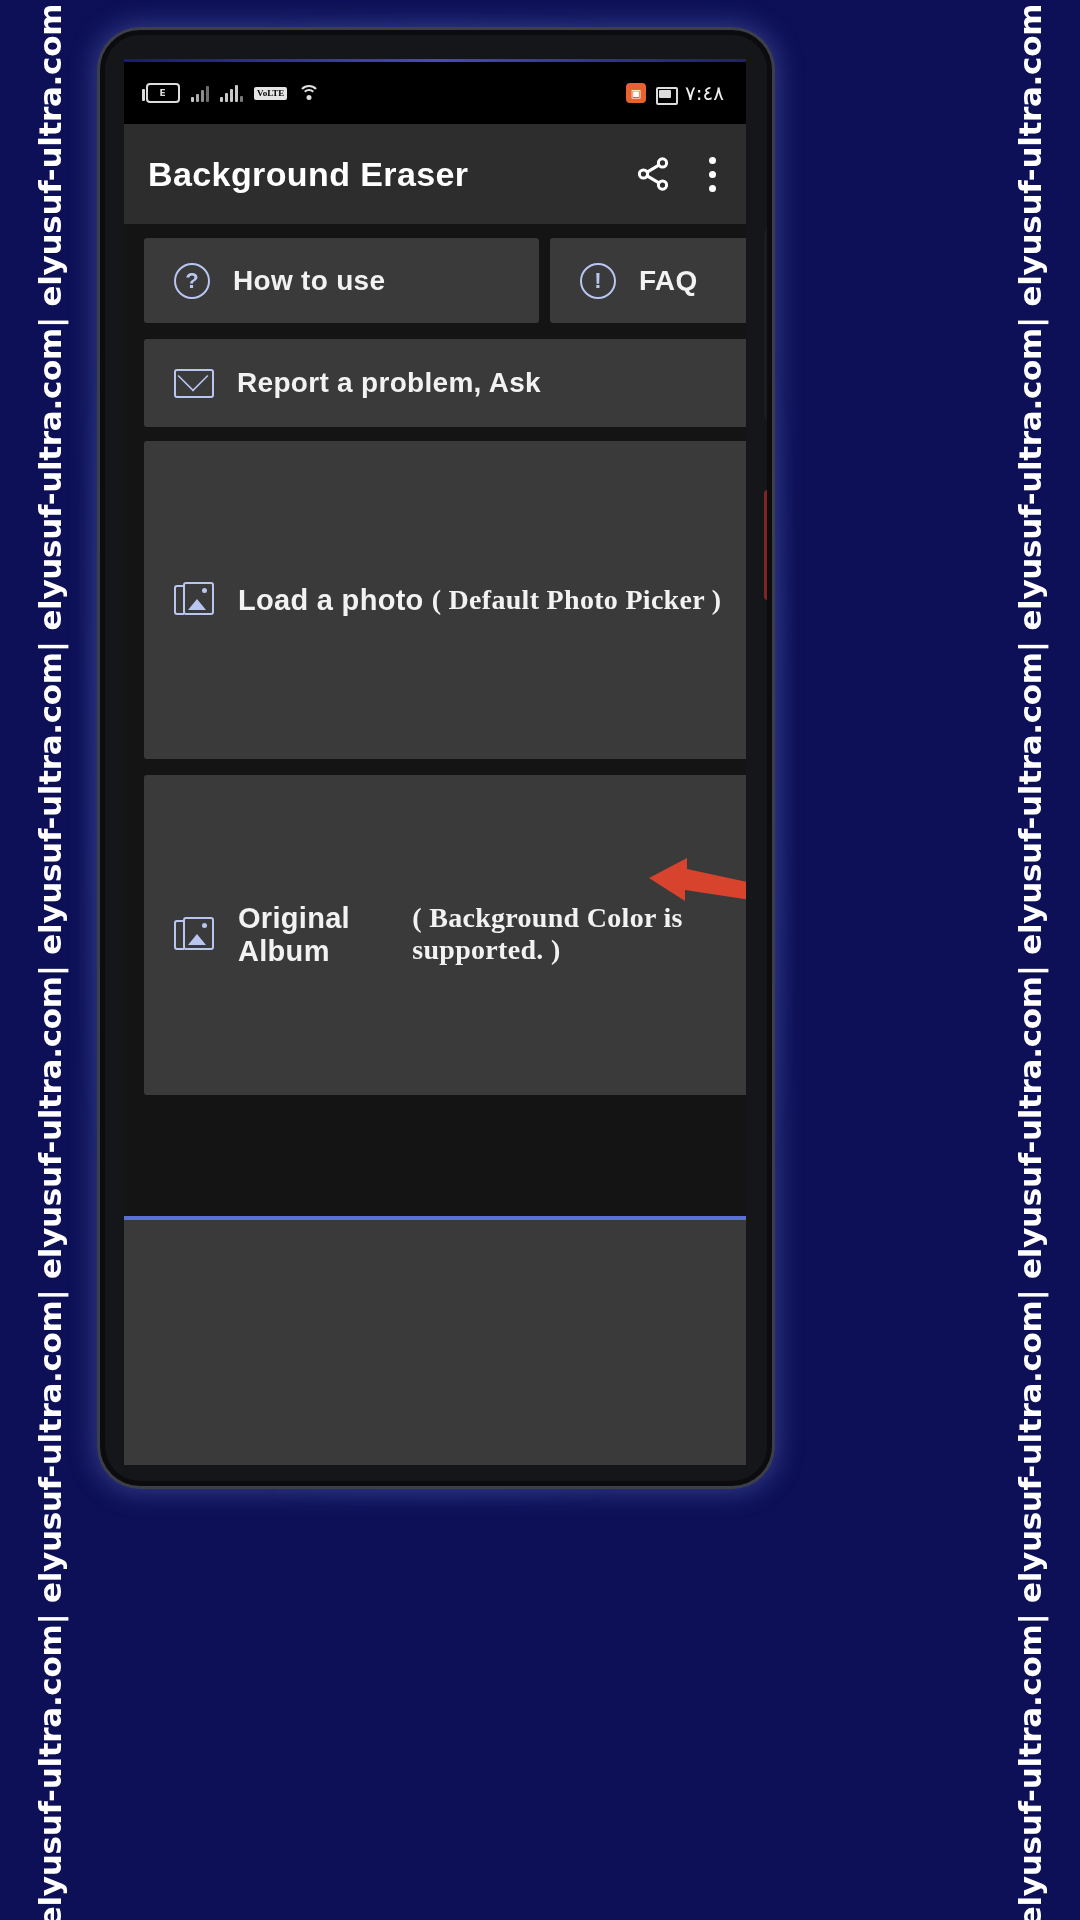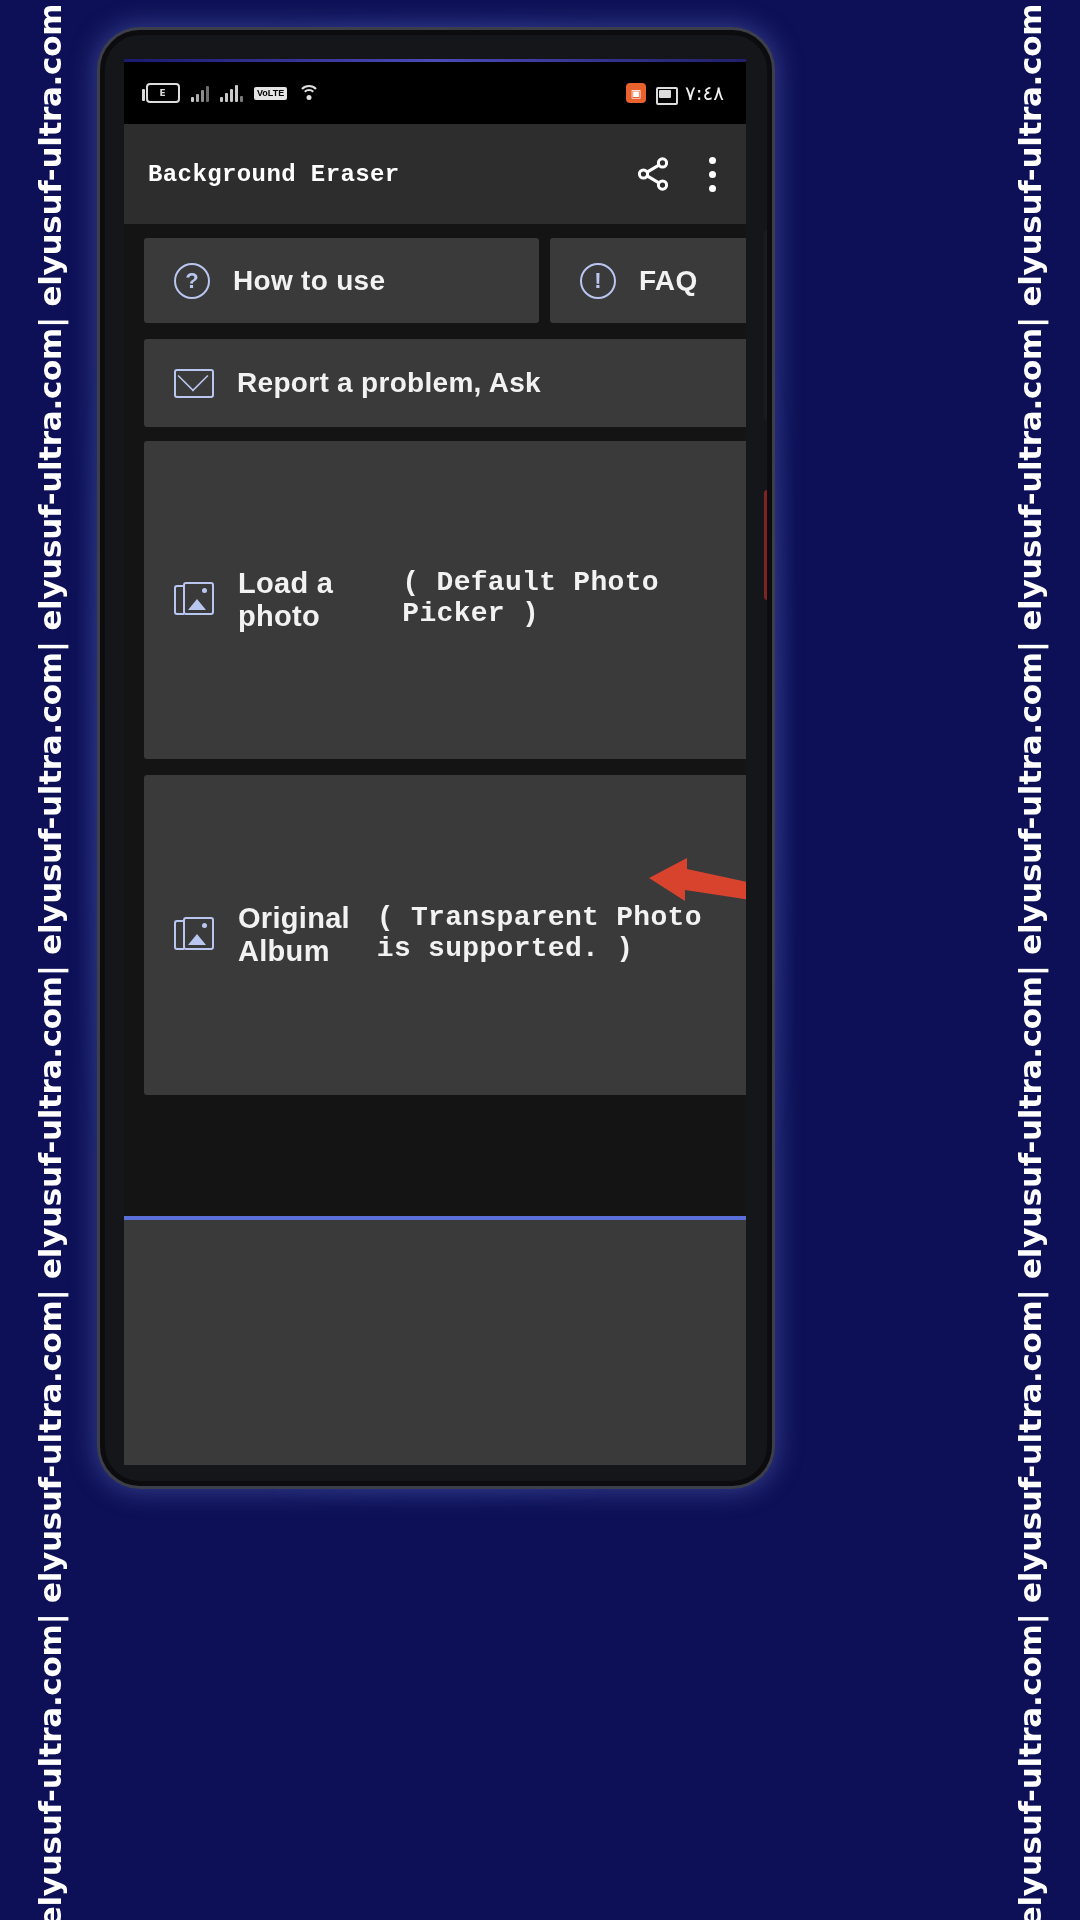--- a/index.html
+++ b/index.html
@@ -96,21 +96,21 @@
   .bars i:nth-child(3){height:12px;opacity:.7;}
   .bars i:nth-child(4){height:16px;opacity:.55;}
   .bars.full i:nth-child(1){height:5px;opacity:1;}
   .bars.full i:nth-child(2){height:9px;opacity:1;}
   .bars.full i:nth-child(3){height:13px;opacity:1;}
   .bars.full i:nth-child(4){height:17px;opacity:1;}
   .bars.full i:nth-child(5){height:6px;opacity:.6;}
   .ic-volte {
     background:#e4e4e4; color:#000; font-size:9px; font-weight:bold;
     padding:2px 3px; border-radius:2px; line-height:1;
-    font-family:Liberation Sans, sans-serif;
+    font-family:Liberation Serif, serif;
   }
   .ic-wifi { width:22px; height:18px; position:relative; }
   .ic-wifi span {
     position:absolute; left:50%; transform:translateX(-50%);
     border:2.2px solid #e0e0e0; border-bottom-color:transparent;
     border-left-color:transparent; border-right-color:transparent;
     border-radius:50%;
   }
   .ic-wifi span:nth-child(1){ width:22px; height:22px; top:1px; }
   .ic-wifi span:nth-child(2){ width:14px; height:14px; top:5px; }
@@ -136,23 +136,23 @@
     font-family:"DejaVu Sans", sans-serif;
   }
 
   
   .appbar {
     position:absolute; left:0; top:65px; width:100%; height:100px;
     background:#2d2d2d;
     display:flex; align-items:center; padding:0 24px;
   }
   .app-title {
-    color:#ffffff; font-size:24px; font-weight:bold;
+    color:#ffffff; font-size:34px; font-weight:bold;
     letter-spacing:.4px; flex:1;
-    font-family:Liberation Mono, monospace;
+    font-family:Liberation Sans, sans-serif;
   }
   .appbar-actions { display:flex; align-items:center; gap:30px; }
 
   .ic-share { width:38px; height:38px; position:relative; cursor:pointer; }
   .ic-more {
     width:10px; display:flex; flex-direction:column; gap:7px;
     align-items:center; cursor:pointer; padding:4px 10px;
   }
   .ic-more i { width:7px; height:7px; border-radius:50%; background:#ffffff; display:block; }
 
@@ -229,21 +229,21 @@
   }
   .big-card.second { height:320px; margin-bottom:0; }
   .big-lines { display:flex; flex-direction:row; gap:4px; }
   .line1 {
     color:#f2f2f2; font-size:29px; font-weight:bold; letter-spacing:.3px;
     font-family:"Liberation Sans", sans-serif;
   }
   .line2 {
     color:#f2f2f2; font-size:28px; font-weight:bold; letter-spacing:.3px;
     padding-left:4px;
-    font-family:Liberation Mono, monospace;
+    font-family:Liberation Serif, serif;
   }
 
   .divider-blue {
     position:absolute; left:0; width:100%; height:4px;
     background:#5b6fd8;
   }
   .bottom-pane {
     position:absolute; left:0; width:100%;
     background:#3a3a3a;
   }
@@ -368,21 +368,21 @@
         </span>
       </div>
 
       <div class="card big-card second">
         <span class="photo-icon">
           <span class="back"></span>
             <span class="front"></span>
         </span>
         <span class="big-lines">
           <span class="line1">Original Album</span>
-          <span class="line2">( Transparent Photo is supported. )</span>
+          <span class="line2">( Background Color is supported. )</span>
         </span>
       </div>
 
       <div class="divider-blue" style="top:992px;"></div>
       <div class="bottom-pane" style="top:996px; bottom:0;"></div>
 
       <svg class="arrow" viewBox="0 0 145 60">
         <polygon points="0,22 38,2 38,13 145,36 142,50 36,34 36,45" fill="#d8432e" transform="translate(0,2)"></polygon>
       </svg>
     </div>

